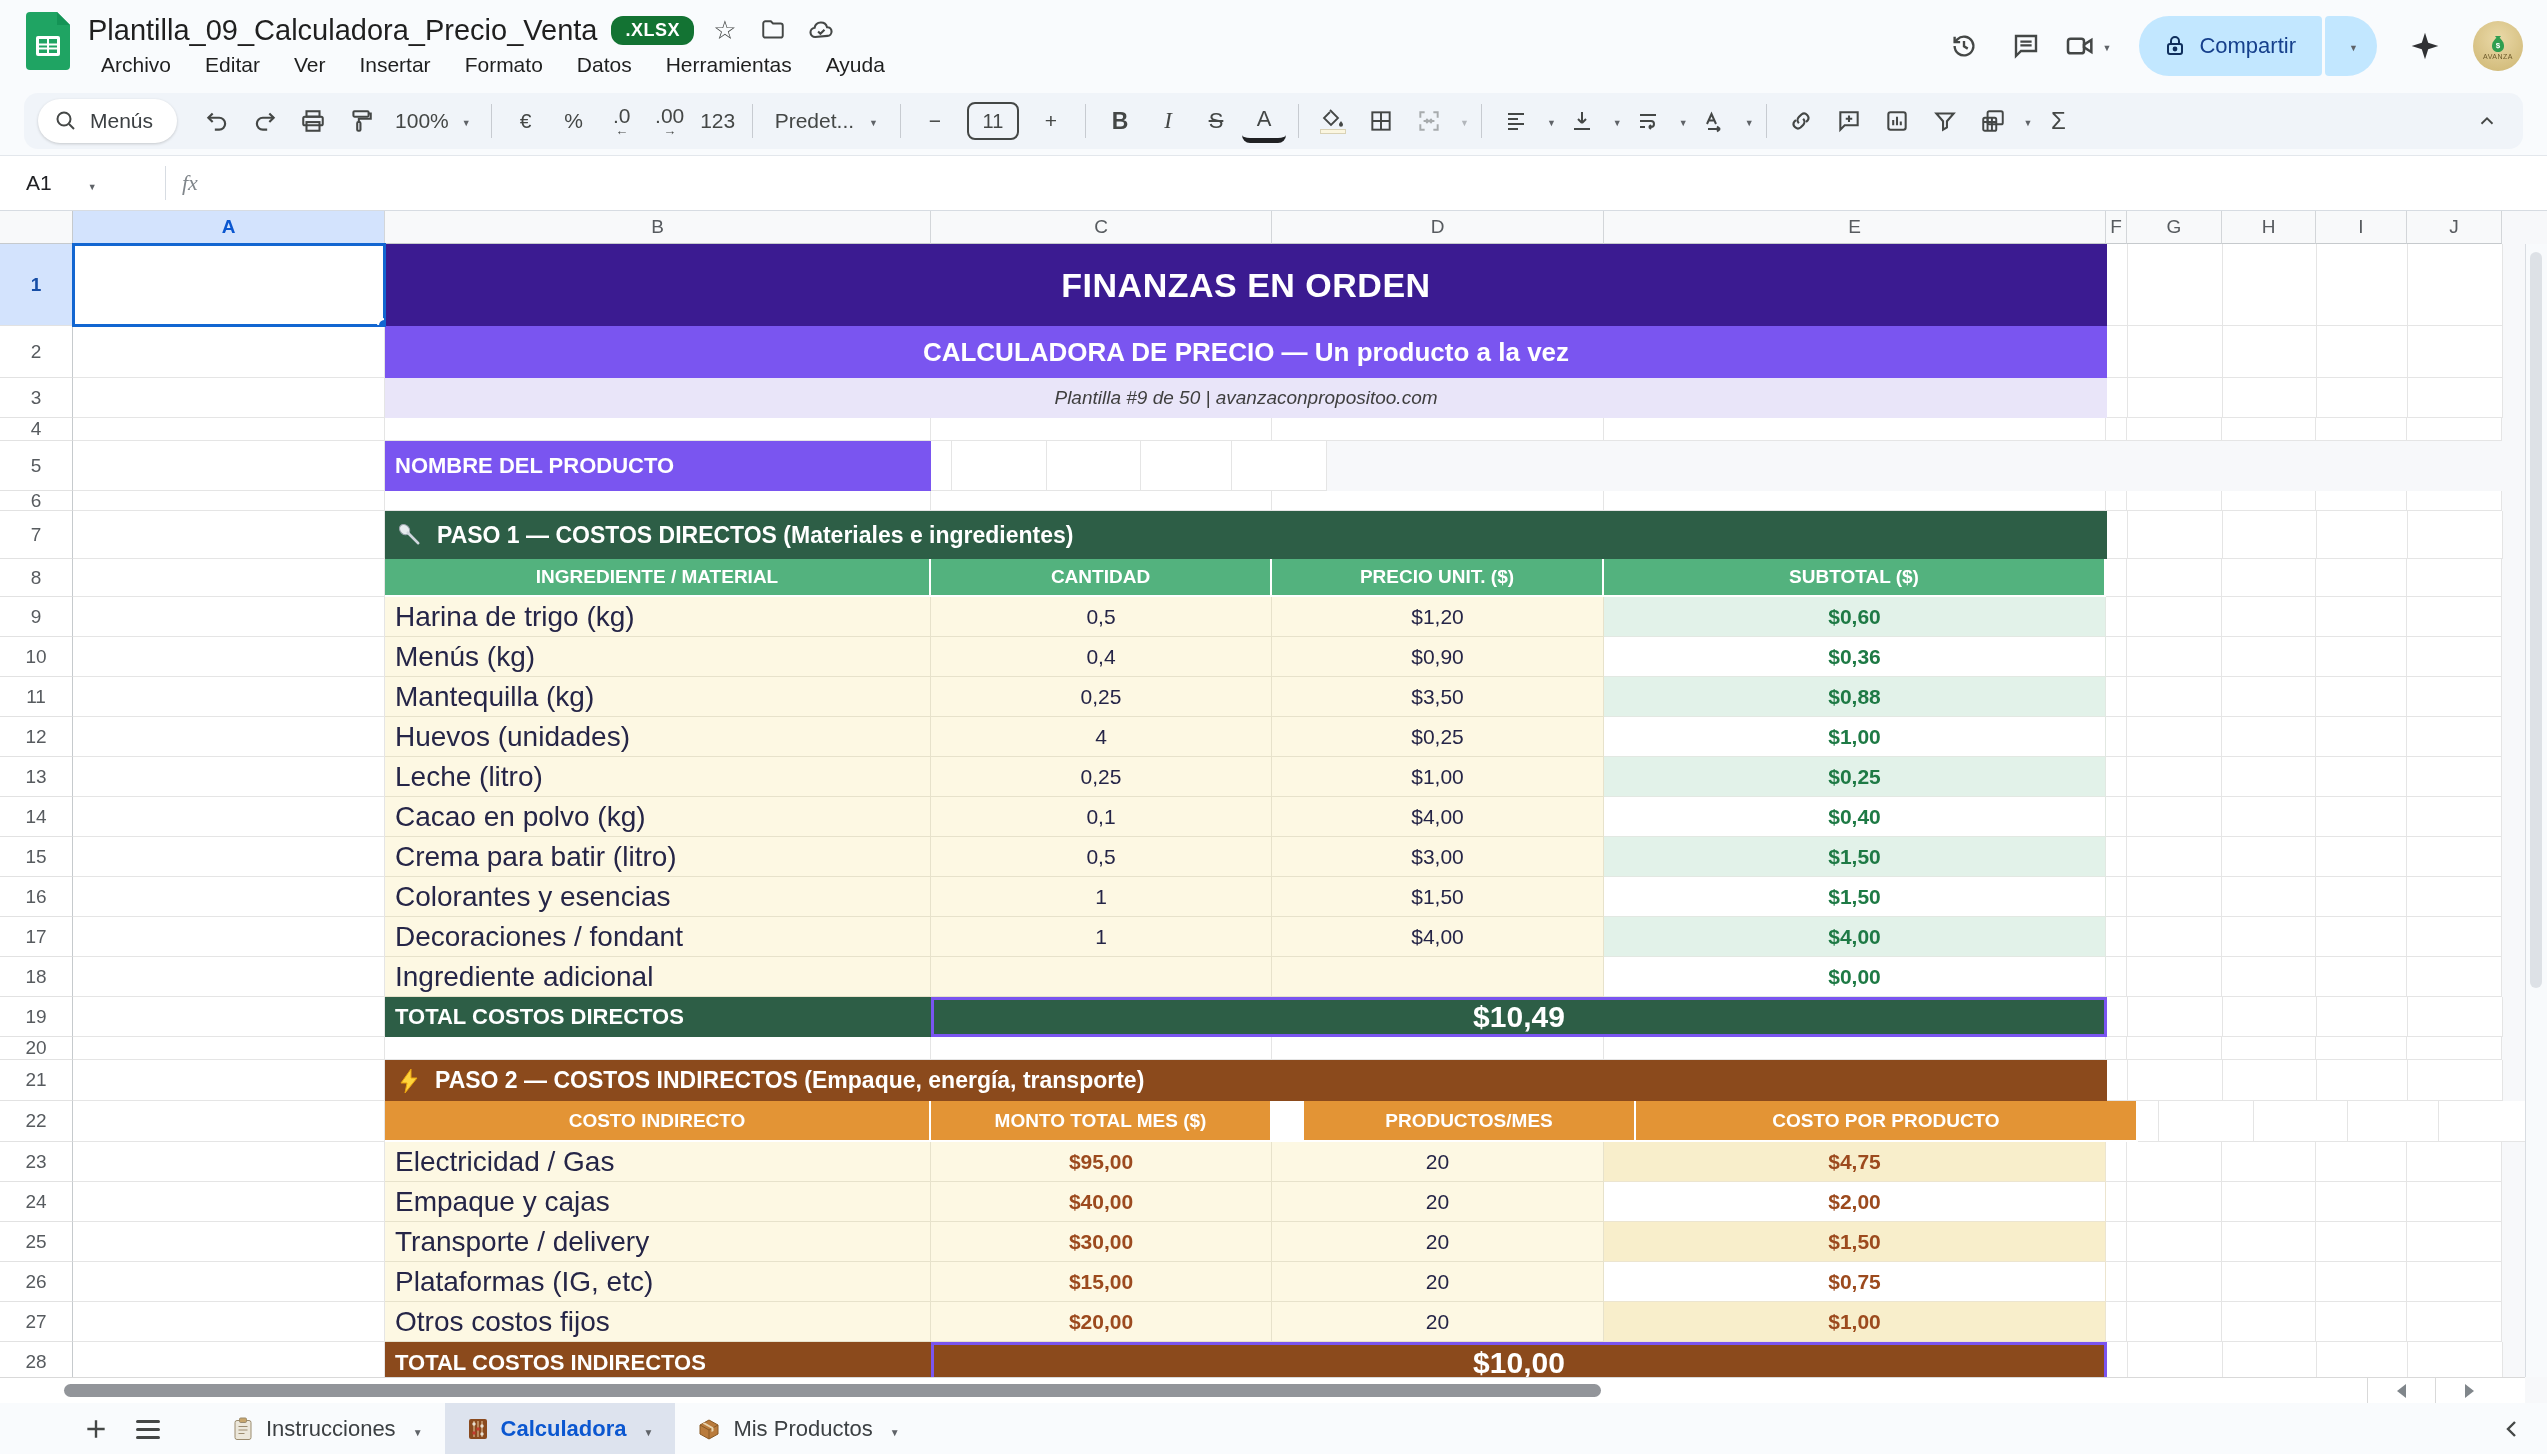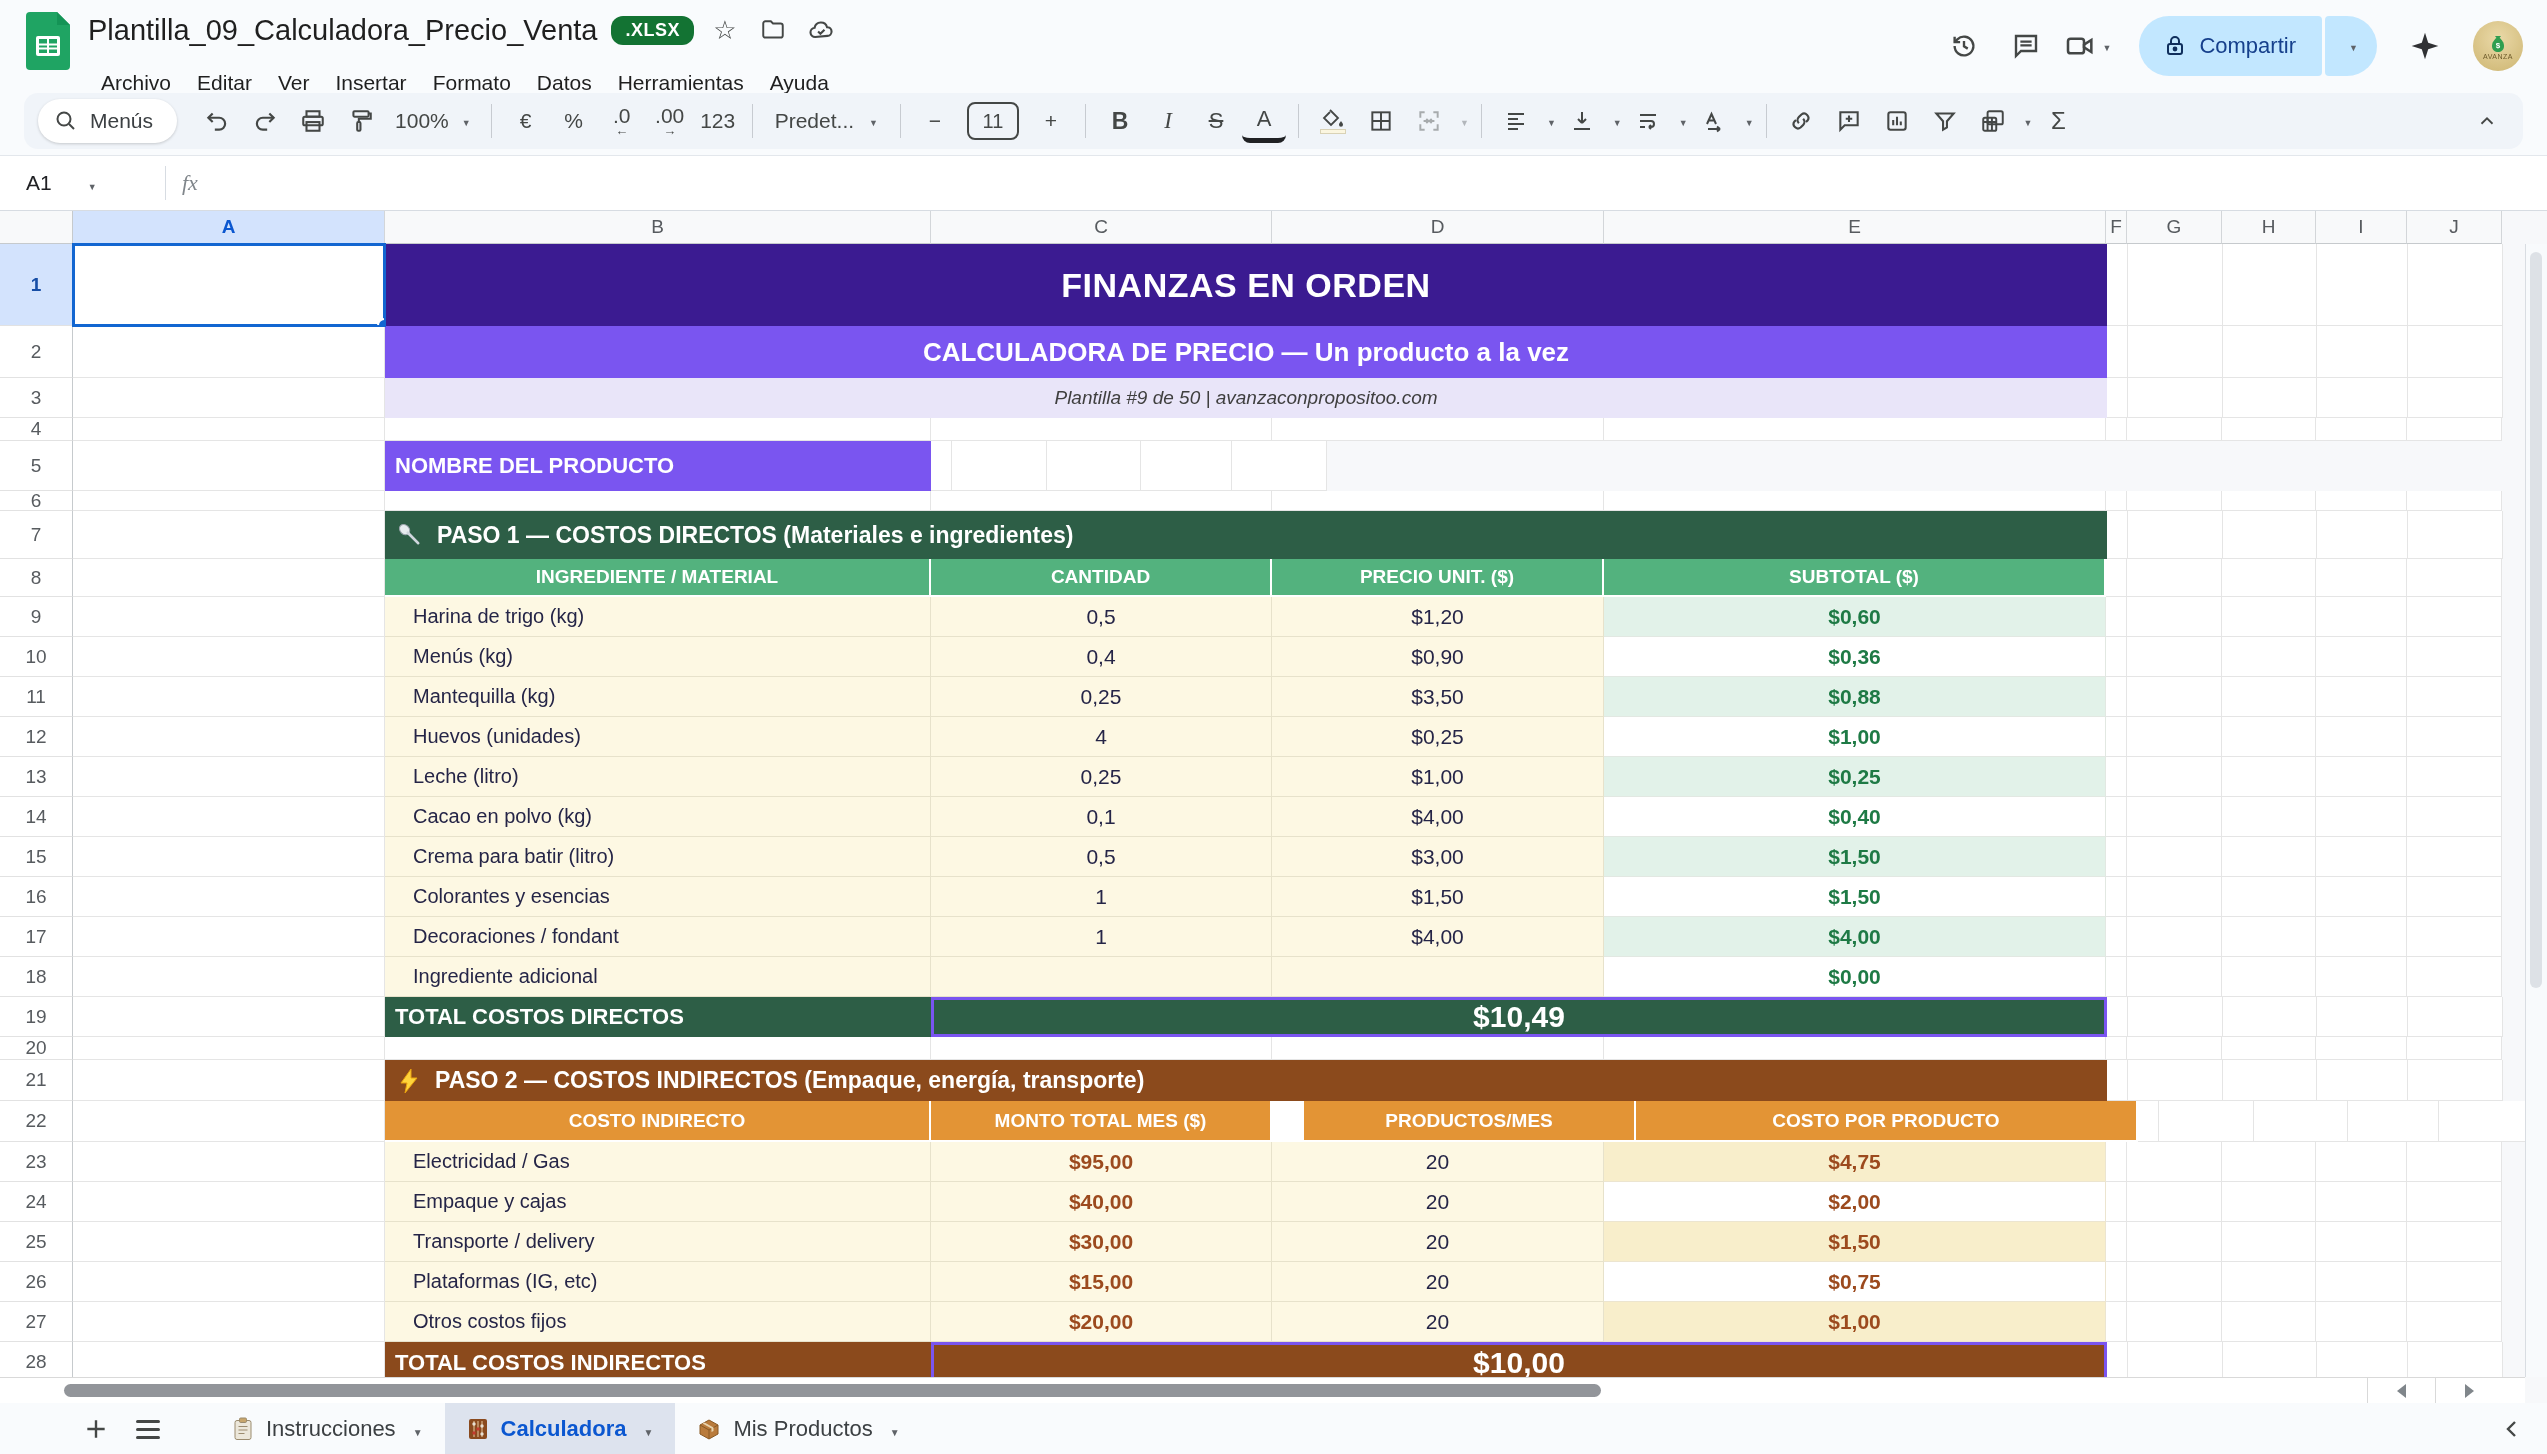--- a/index.html
+++ b/index.html
@@ -9,21 +9,21 @@
 
   
   .topbar { height: 93px; display: flex; align-items: flex-start; padding: 10px 24px 0 26px; background: #f9fbfd; flex: none; }
   .logo { width: 44px; height: 58px; margin-top: 2px; flex: none; }
   .title-block { margin-left: 18px; flex: 1; min-width: 0; }
   .title-row { display: flex; align-items: center; height: 40px; gap: 14px; }
   .doc-title { font-size: 29px; color: #1f1f1f; white-space: nowrap; }
   .badge { background: #137333; color: #fff; font-size: 18px; font-weight: bold; padding: 4px 14px; border-radius: 12px; letter-spacing: 0.5px; }
   .tb-ico { width: 34px; height: 34px; display: flex; align-items: center; justify-content: center; color: #444746; border-radius: 50%; }
   .star-glyph { font-size: 26px; color: #444746; line-height: 1; }
-  .menu-row { display: flex; margin-top: 18px; }
+  .menu-row { display: flex; gap: 8px; margin-top: 0; }
   .menu-item { font-size: 21px; color: #1f1f1f; padding: 3px 13px; border-radius: 6px; cursor: default; }
   .top-actions { display: flex; align-items: center; gap: 14px; margin-top: 6px; }
   .act-ico { width: 48px; height: 48px; display: flex; align-items: center; justify-content: center; border-radius: 50%; }
   .meet-wrap { display: flex; align-items: center; gap: 2px; }
   .share-group { display: flex; align-items: center; margin-left: 14px; }
   .share-main { height: 60px; background: var(--share-pill); border-radius: 30px 4px 4px 30px; display: flex; align-items: center; gap: 12px; padding: 0 26px 0 24px; }
   .share-label { font-size: 22px; font-weight: 500; color: #16408c; }
   .share-caret { height: 60px; width: 52px; background: var(--share-pill); border-radius: 4px 30px 30px 4px; margin-left: 3px; display: flex; align-items: center; justify-content: center; }
   .sparkle { margin-left: 10px; }
   .avatar { width: 50px; height: 50px; border-radius: 50%; background: radial-gradient(circle at 50% 35%, #ead9a8, #cdb571); display: flex; flex-direction: column; align-items: center; justify-content: center; margin-left: 10px; overflow: hidden; }
@@ -79,21 +79,21 @@
   .b2 { background: var(--banner-purple); color: #fff; font-weight: bold; font-size: 26px; justify-content: center; }
   .b3 { background: var(--banner-lavender); color: #3f3f3f; font-style: italic; font-size: 19px; justify-content: center; }
   .prodlab { background: var(--banner-purple); color: #fff; font-weight: bold; font-size: 22px; padding-left: 10px; }
   .prodval { background: var(--cream); color: var(--product-text); font-weight: bold; font-size: 26px; justify-content: center; border: 3px solid var(--purple-border); }
   .sec { color: #fff; font-weight: bold; font-size: 23px; gap: 14px; padding-left: 12px; }
   .sec1 { background: var(--green-dark); }
   .sec2 { background: var(--brown-dark); }
   .th { color: #fff; font-weight: bold; font-size: 19px; justify-content: center; border-right: 2px solid #fff; border-bottom: 2px solid #fff; }
   .th1 { background: var(--green-mid); }
   .th2 { background: var(--orange); }
-  .creamL { background: var(--cream); color: #252547; font-size: 20px; padding-left: 28px; border-right: 1px solid #e7e2cb; border-bottom: 1px solid #e7e2cb; }
+  .creamL { background: var(--cream); color: #252547; font-size: 28px; padding-left: 10px; border-right: 1px solid #e7e2cb; border-bottom: 1px solid #e7e2cb; }
   .creamC { background: var(--cream); color: #252547; font-size: 21px; justify-content: center; border-right: 1px solid #e7e2cb; border-bottom: 1px solid #e7e2cb; }
   .sub { font-weight: bold; font-size: 21px; color: var(--green-text); justify-content: center; border-right: 1px solid #e2e8e2; border-bottom: 1px solid #e2e8e2; }
   .mval { background: var(--cream); font-weight: bold; font-size: 21px; color: var(--brown-text); justify-content: center; border-right: 1px solid #e7e2cb; border-bottom: 1px solid #e7e2cb; }
   .pval { font-weight: bold; font-size: 21px; color: var(--brown-text); justify-content: center; border-right: 1px solid #ece5d0; border-bottom: 1px solid #ece5d0; }
   .alt-mint { background: var(--mint); }
   .alt-tan { background: var(--tan); }
   .alt-white { background: #fff; }
   .tlab { color: #fff; font-weight: bold; font-size: 22px; padding-left: 10px; }
   .tlab1, .tval1 { background: var(--green-dark); }
   .tlab2, .tval2 { background: var(--brown-dark); }

